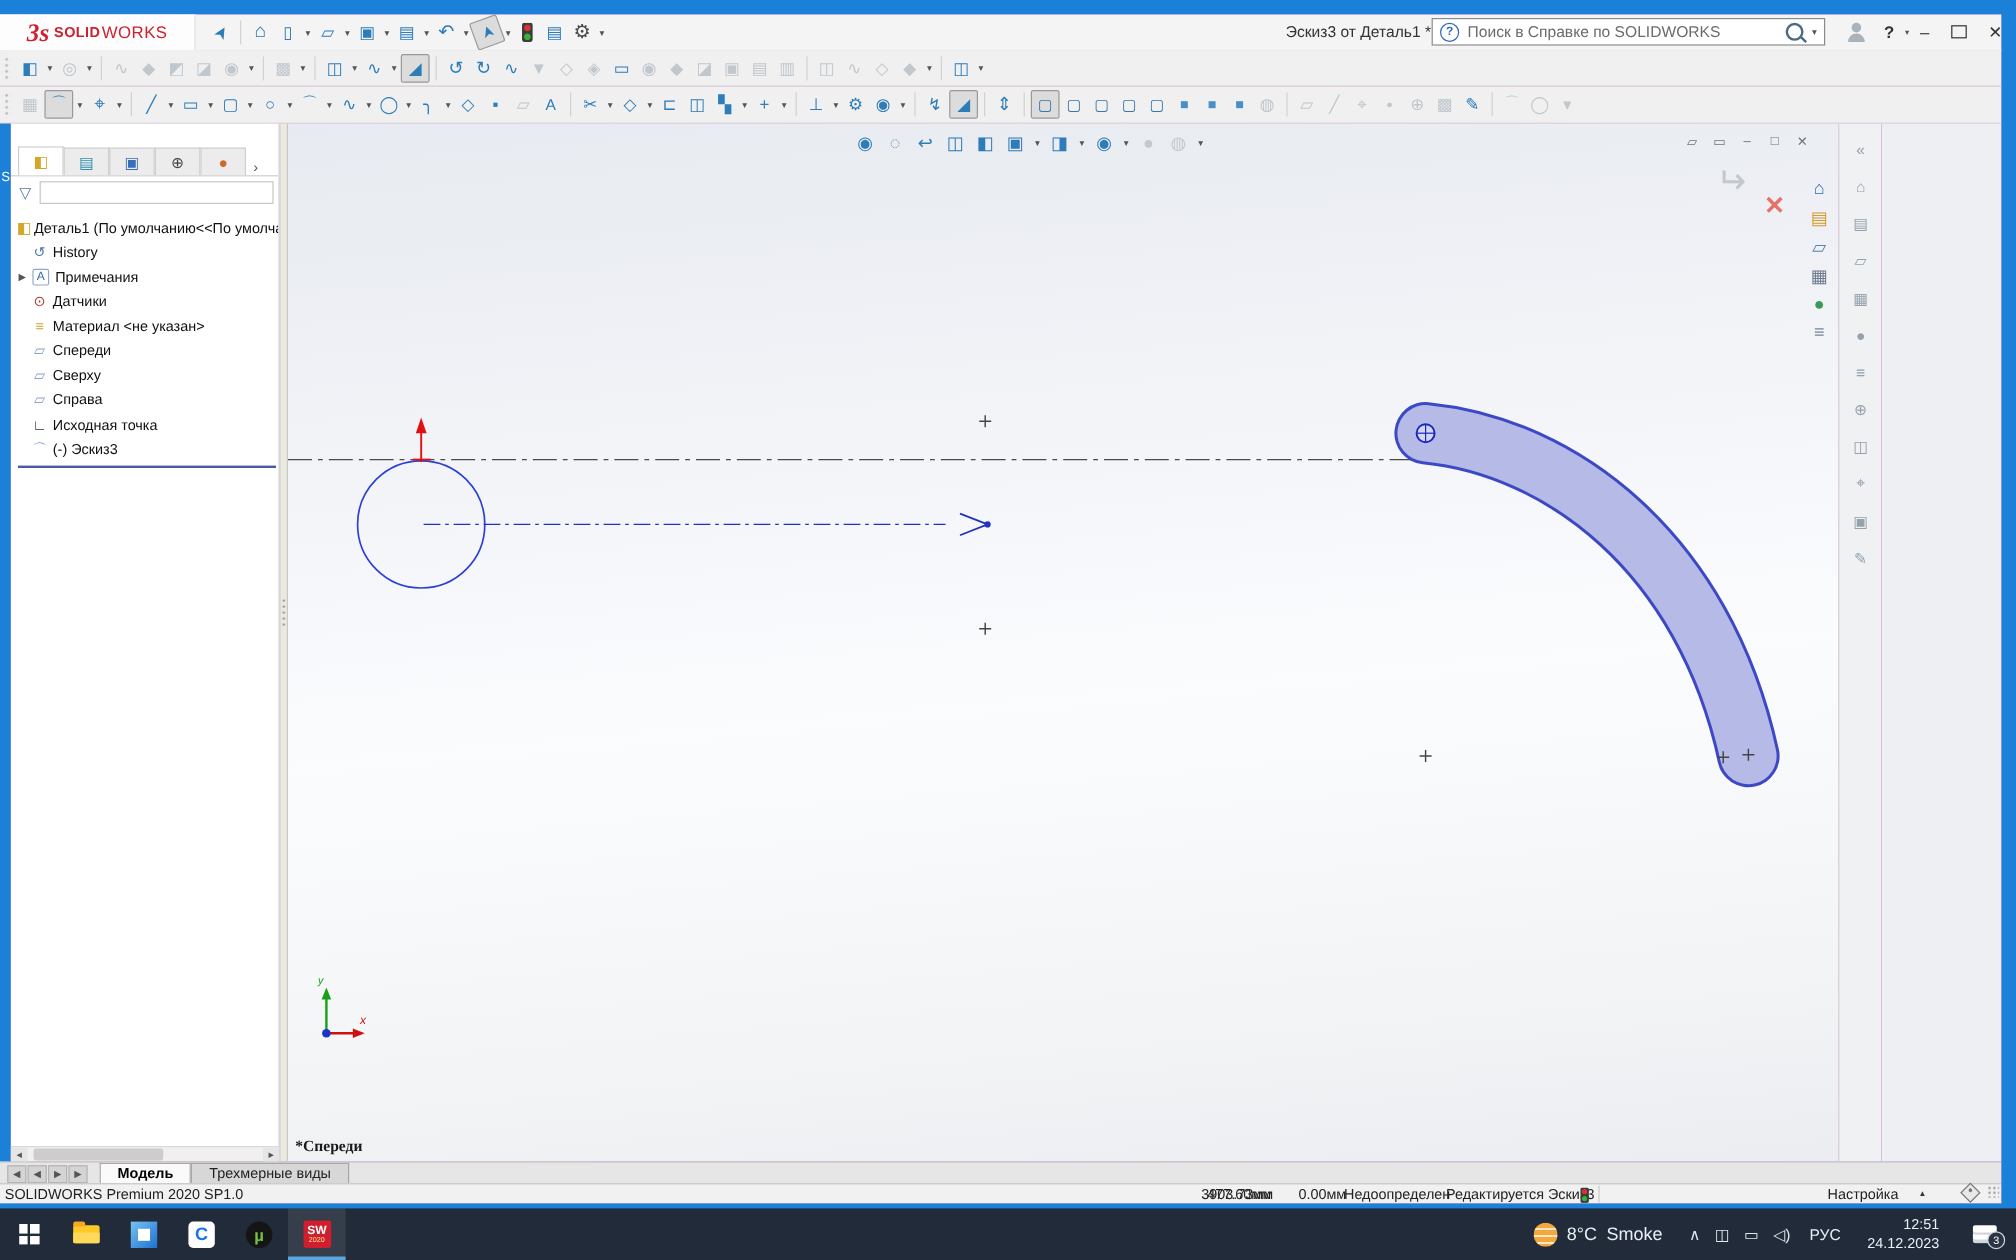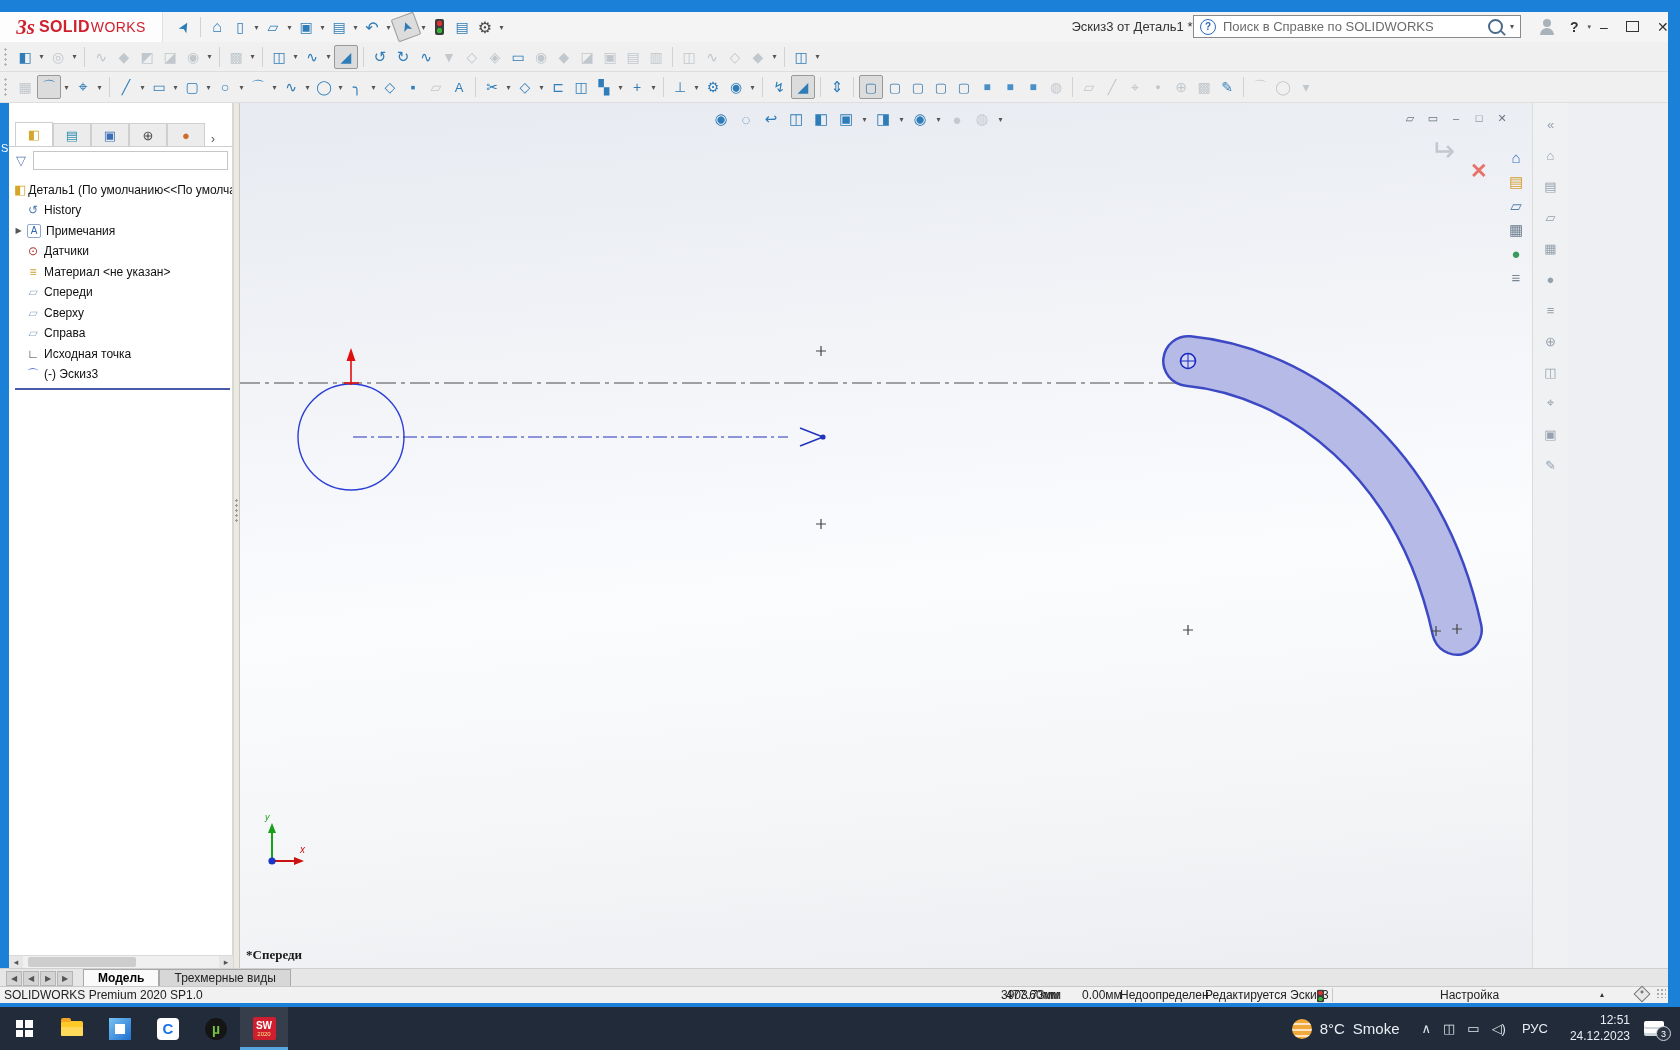--- a/index.html
+++ b/index.html
@@ -2,21 +2,21 @@
 <html><head>
 <meta charset="utf-8">
 <style>
   html,body{margin:0;padding:0;background:#555;}
   .screen{position:relative;width:1680px;height:1050px;background:#1a80d8;font-family:"Liberation Sans",sans-serif;overflow:hidden;}
   .app{position:absolute;left:0;top:12px;width:1668px;height:991px;background:#a21caf;}
   
   .menubar{position:absolute;left:0;top:0;width:1668px;height:30px;background:#f4f4f4;border-bottom:1px solid #dadada;display:flex;align-items:center;}
   .logo{width:162px;height:30px;background:#fdfdfd;border-right:1px solid #e0e0e0;display:flex;align-items:center;justify-content:center;gap:4px;}
   .logo .mark{font-family:"Liberation Serif",serif;font-style:italic;font-weight:bold;font-size:21px;color:#cf202e;}
-  .logo .nb{font-weight:bold;font-size:16px;color:#cf202e;letter-spacing:.4px;}
+  .logo .nb{font-weight:bold;font-size:12px;color:#cf202e;letter-spacing:.4px;}
   .logo .nl{font-weight:normal;font-size:14px;color:#cf202e;letter-spacing:.4px;margin-left:-3px;}
   .menu{display:flex;align-items:center;}
   .menu .mi{padding:0 11px;font-size:13px;color:#222;line-height:30px;}
   .icbar{display:flex;align-items:center;gap:1px;margin-left:10px;}
   .ic{width:22px;height:22px;display:inline-flex;align-items:center;justify-content:center;font-size:14px;flex:0 0 auto;}
   .ic.dd{width:9px;font-size:8px;color:#555;}
   .ic.sp{width:1px;height:20px;background:#d2d2d2;margin:0 4px;}
   .b{color:#2e7cb8}.g{color:#c0c7cd}.dk{color:#4a4a4a}
   .p{background:#dcdcdc;border:1px solid #999;border-radius:2px;color:#2e7cb8;}
   .f16{font-size:16px}.f15{font-size:15px}.f13{font-size:13px}.f9{font-size:9px}
@@ -123,21 +123,21 @@
   .utapp{width:22px;height:22px;border-radius:50%;background:#151515;color:#76c043;font-weight:bold;font-size:14px;display:flex;align-items:center;justify-content:center;}
   .swapp{width:23px;height:23px;background:#cf1f2e;border-radius:2px;color:#fff;display:flex;flex-direction:column;align-items:center;justify-content:center;line-height:1;}
   .swapp .sw1{font-weight:bold;font-size:10px;}
   .swapp .sw2{font-size:6px;color:#ffe082;}
   .tray{position:absolute;right:0;top:0;height:43px;display:flex;align-items:center;}
   .witem{display:flex;align-items:center;gap:8px;margin-right:16px;}
   .wicon{width:20px;height:20px;border-radius:50%;background:#f2a93b;background-image:repeating-linear-gradient(180deg,transparent 0 4px,rgba(255,255,255,.7) 4px 6px);}
   .ttxt{font-size:15px;}
   .trayic{font-size:13px;color:#dfe6ec;margin:0 6px;}
   .lang{font-size:13px;margin:0 10px;}
-  .clock{width:72px;text-align:right;font-size:12px;line-height:1.3;margin-right:14px;}
+  .clock{width:72px;text-align:right;font-size:12px;line-height:1.3;margin-right:28px;}
   .notif{width:20px;height:15px;background:#fff;border-radius:2px;position:relative;margin-right:16px;background-image:linear-gradient(#fff 0 0);box-shadow:inset 0 -3px 0 #cfd6dd, inset 0 -7px 0 #fff, inset 0 -9px 0 #cfd6dd;}
   .badge{position:absolute;right:-7px;bottom:-5px;width:13px;height:13px;border-radius:50%;background:#2b3442;border:1px solid #cfd6dd;color:#fff;font-size:9px;display:flex;align-items:center;justify-content:center;}
 </style>
 </head>
 <body>
 
 <div class="screen">
 
   <div class="app">
 
@@ -515,21 +515,21 @@
 
     <div class="statusbar">
       <span style="left:4px;">SOLIDWORKS Premium 2020 SP1.0</span>
       <span style="left:970px;margin-left:31px;">3903.73мм</span>
       <span style="left:1006px;">477.60мм</span>
       <span style="left:1082px;text-align:right;">0.00мм</span>
       <span style="left:1120px;">Недоопределен</span>
       <span style="left:1205px;">Редактируется Эскиз3</span>
       <span class="traffic straffic"></span>
       <span class="ssep"></span>
-      <span style="left:1440px;">Настройка</span>
+      <span style="left:1523px;">Настройка</span>
       <span style="left:1600px;top:3px;" class="caret">▴</span>
       <span class="tagicon"></span>
       <span class="sgrip2"></span>
     </div>
   </div>
 
   <div class="botborder"></div>
   <div class="rightborder"></div>
 
   <div class="taskbar">

